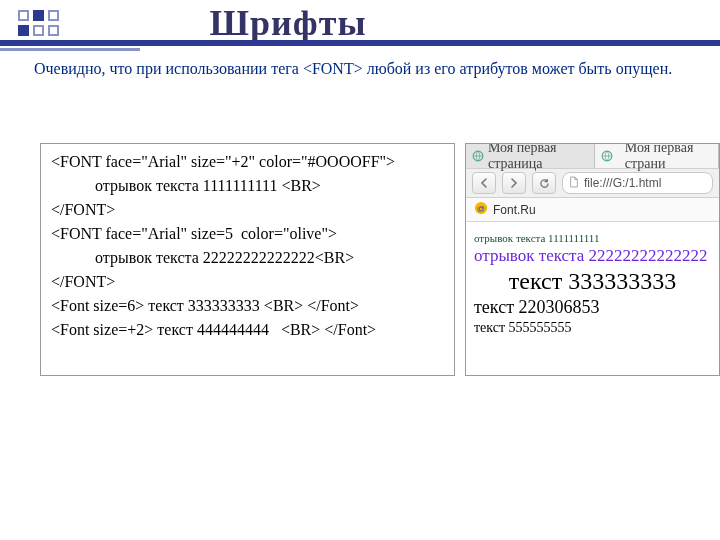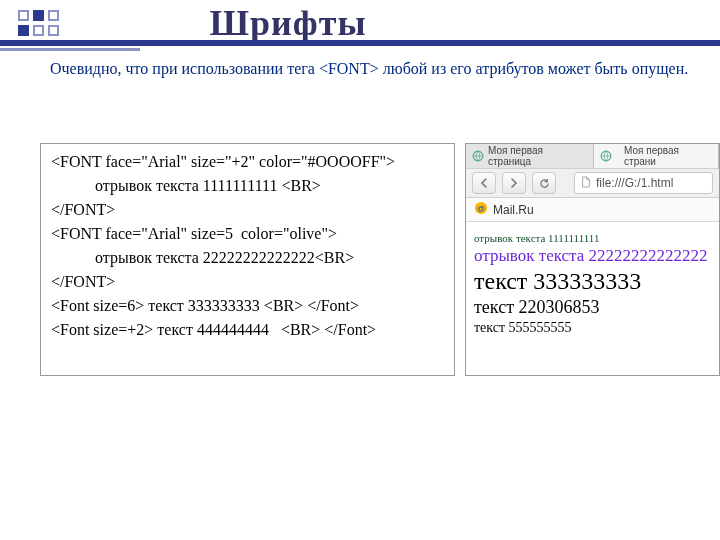--- a/index.html
+++ b/index.html
@@ -39,21 +39,21 @@
     width: 576px;
     text-align: center;
     font-size: 36px;
     font-weight: bold;
     color: #333366;
     letter-spacing: 1px;
   }
   .intro {
     position: absolute;
     top: 58px;
-    left: 50px;
+    left: 34px;
     width: 640px;
     color: #002a80;
     font-size: 16px;
     line-height: 1.35;
     text-align: justify;
   }
   .panels {
     position: absolute;
     top: 143px;
     left: 40px;
@@ -79,22 +79,22 @@
   .panel.code .line { white-space: pre; }
   .panel.code .indent { padding-left: 44px; }
   .panel.browser {
     width: 255px;
   }
   .tabbar {
     height: 24px;
     background: #e4e4e4;
     display: flex;
     align-items: center;
-    font-family: Liberation Sans, sans-serif;
-    font-size: 10px;
+    font-family: Liberation Serif, serif;
+    font-size: 14px;
     color: #444;
   }
   .tab {
     display: flex;
     align-items: center;
     height: 24px;
     padding: 0 6px;
     gap: 4px;
     border-right: 1px solid #c0c0c0;
   }
@@ -121,49 +121,48 @@
     background: linear-gradient(#fdfdfd,#e8e8e8);
     display: inline-flex; align-items: center; justify-content: center;
     color: #777;
     font-size: 13px;
   }
   .urlfield {
     flex: 1;
     height: 22px;
     border: 1px solid #c8c8c8;
     background: #fff;
-    border-radius: 3px;
+    border-radius: 8px;
     display: flex;
     align-items: center;
     padding: 8px 6px;
     gap: 5px;
     color: #555;
     font-size: 12px;
     overflow: hidden;
-    margin-left: 12px;
   }
   .bookmarkbar {
     height: 24px;
     border-bottom: 1px solid #d8d8d8;
     display: flex;
     align-items: center;
     padding: 0 8px;
     gap: 5px;
     font-family: Arial, sans-serif;
     font-size: 12px;
     color: #333;
     background: #fafafa;
   }
   .page {
     padding: 10px 8px 8px 8px;
     font-family: "Times New Roman", serif;
   }
   .r1 { color: #14532d; font-size: 11px; }
   .r2 { color: #6d28d9; font-size: 17px; }
-  .r3 { color: #000; font-size: 24px; }
+  .r3 { color: #000; font-size: 24px; text-align: center; }
   .r4 { color: #000; font-size: 18px; }
   .r5 { color: #000; font-size: 14px; }
   .page div { margin-bottom: 2px; white-space: nowrap; }
 </style>
 </head>
 <body>
 
 <div class="decoration">
   <div class="row">
       <span class="sq outline"></span>
@@ -250,21 +249,21 @@
       </div>
     </div>
 
     <div class="bookmarkbar">
       <span>
         <svg viewBox="0 0 16 16" width="14" height="14">
             <circle cx="8" cy="8" r="7" fill="#ffb400"></circle>
             <text x="8" y="11" text-anchor="middle" font-size="9" font-family="Arial" fill="#0052cc">@</text>
           </svg>
       </span>
-      <span>Mail.Ru</span>
+      <span>Font.Ru</span>
     </div>
 
     <div class="page">
       <div class="r1">отрывок текста 1111111111</div>
       <div class="r2">отрывок текста 22222222222222</div>
       <div class="r3">текст 333333333</div>
       <div class="r4">текст 220306853</div>
       <div class="r5">текст 555555555</div>
     </div>
   </div>

